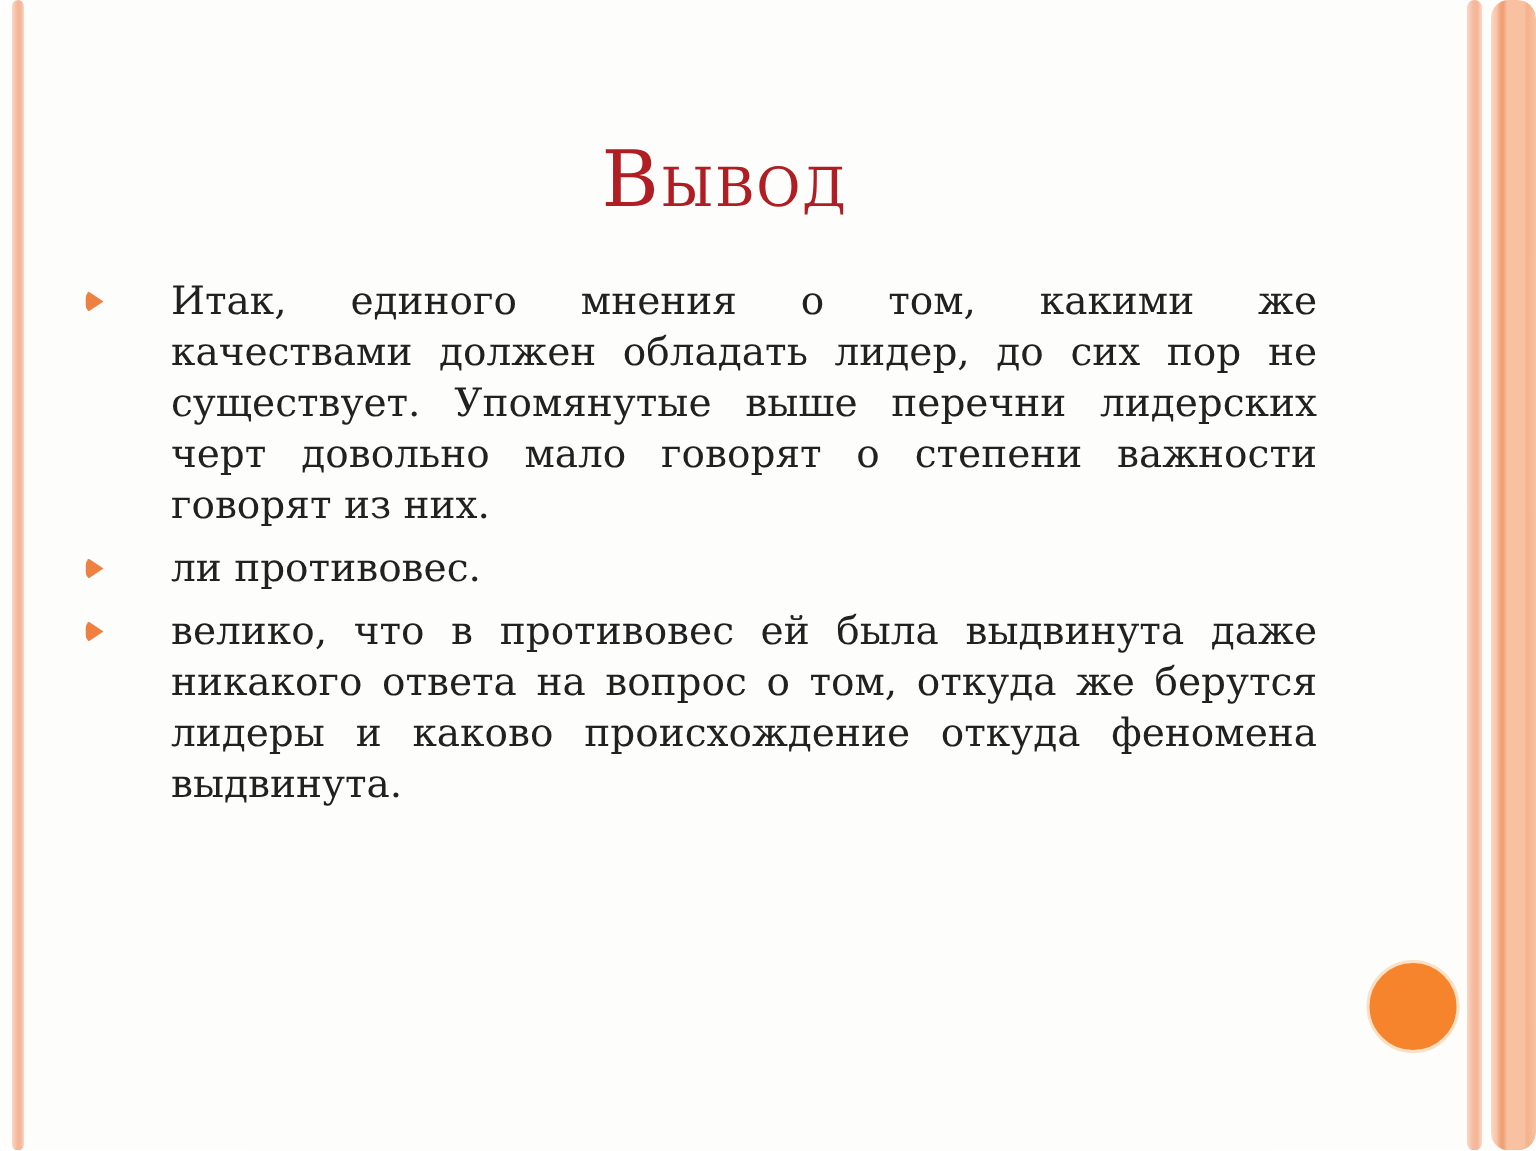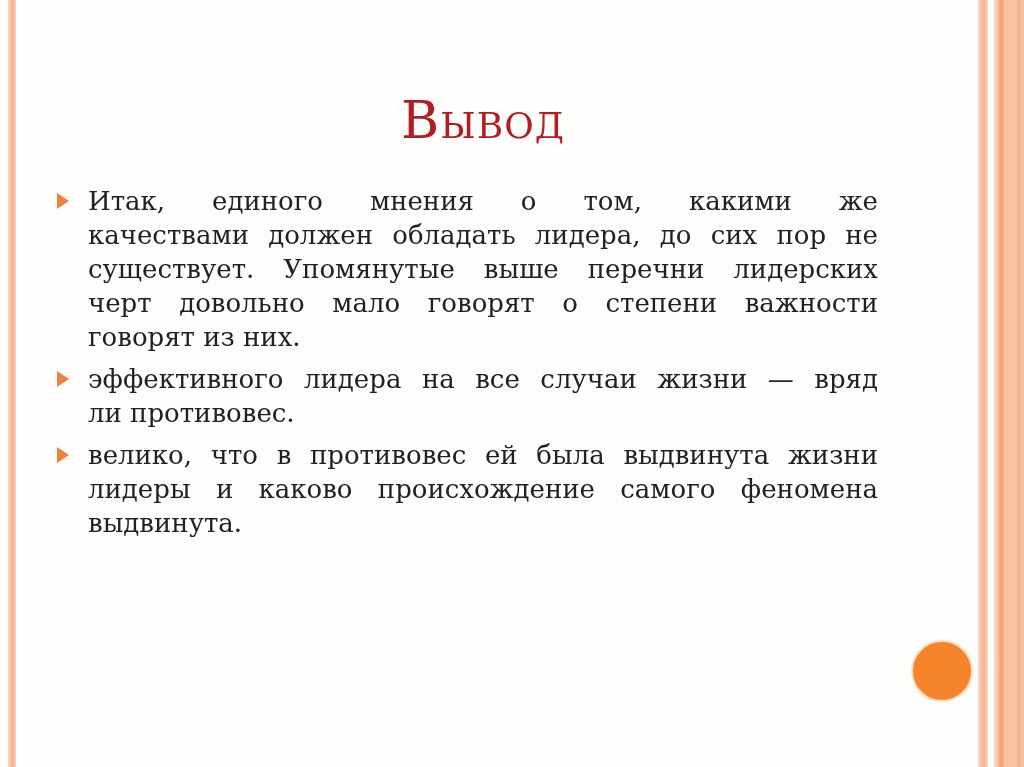--- a/index.html
+++ b/index.html
@@ -1,15 +1,15 @@
 <!DOCTYPE html>
 <html style="--title: #b01e24; --body-text: #212121; --bullet: #ee8141; --circle: #f6842d; --accent-light: #fbd8c6; --accent-mid: #f5b79a; --accent-band: #f8c2a2;"><head>
 <meta charset="utf-8">
 <style>
-  * { margin: 0; padding: 0; box-sizing: border-box; }
+  * { margin: 0; padding: 0; box-sizing: border-box; border-radius: 12px; }
   html, body { width: 1024px; height: 767px; }
   body { font-family: "DejaVu Serif", "Liberation Serif", serif; background: #ffffff; }
 
   .slide {
     position: relative;
     width: 1024px;
     height: 767px;
     background: #fdfdfc;
     overflow: hidden;
   }
@@ -53,21 +53,21 @@
     font-size: 26px;
   }
   .bullet-item { position: relative; margin-bottom: 8px; }
   .marker {
     position: absolute; left: -31px; top: 9px;
     width: 0; height: 0;
     border-left: 12px solid var(--bullet);
     border-top: 8px solid transparent;
     border-bottom: 8px solid transparent;
   }
-  .line { line-height: 34px; text-align: justify; }
+  .line { line-height: 34px; text-align: justify; margin-left: 26px; }
   .line.just { text-align-last: justify; }
 
   
   .circle {
     position: absolute;
     left: 911px; top: 640px;
     width: 62px; height: 62px;
     border-radius: 50%;
     background: var(--circle);
     border: 2px solid #fbe0c3;
@@ -80,32 +80,32 @@
   <div class="edge-left"></div>
   <div class="edge-right-thin"></div>
   <div class="edge-right-band"></div>
 
   <h1 class="title">Вывод</h1>
 
   <div class="content">
       <div class="bullet-item">
         <span class="marker"></span>
         <div class="line just">Итак, единого мнения о том, какими же</div>
-        <div class="line just">качествами должен обладать лидера, до сих пор не</div>
+        <div class="line just">качествами должен обладать лидер, до сих пор не</div>
         <div class="line just">существует. Упомянутые выше перечни лидерских</div>
         <div class="line just">черт довольно мало говорят о степени важности</div>
         <div class="line">говорят из них.</div>
       </div>
       <div class="bullet-item">
         <span class="marker"></span>
-        <div class="line just">эффективного лидера на все случаи жизни — вряд</div>
         <div class="line">ли противовес.</div>
       </div>
       <div class="bullet-item">
         <span class="marker"></span>
-        <div class="line just">велико, что в противовес ей была выдвинута жизни</div>
-        <div class="line just">лидеры и каково происхождение самого феномена</div>
+        <div class="line just">велико, что в противовес ей была выдвинута даже</div>
+        <div class="line just">никакого ответа на вопрос о том, откуда же берутся</div>
+        <div class="line just">лидеры и каково происхождение откуда феномена</div>
         <div class="line">выдвинута.</div>
       </div>
     </div>
 
   <div class="circle"></div>
 </div>
 
 </body></html>

